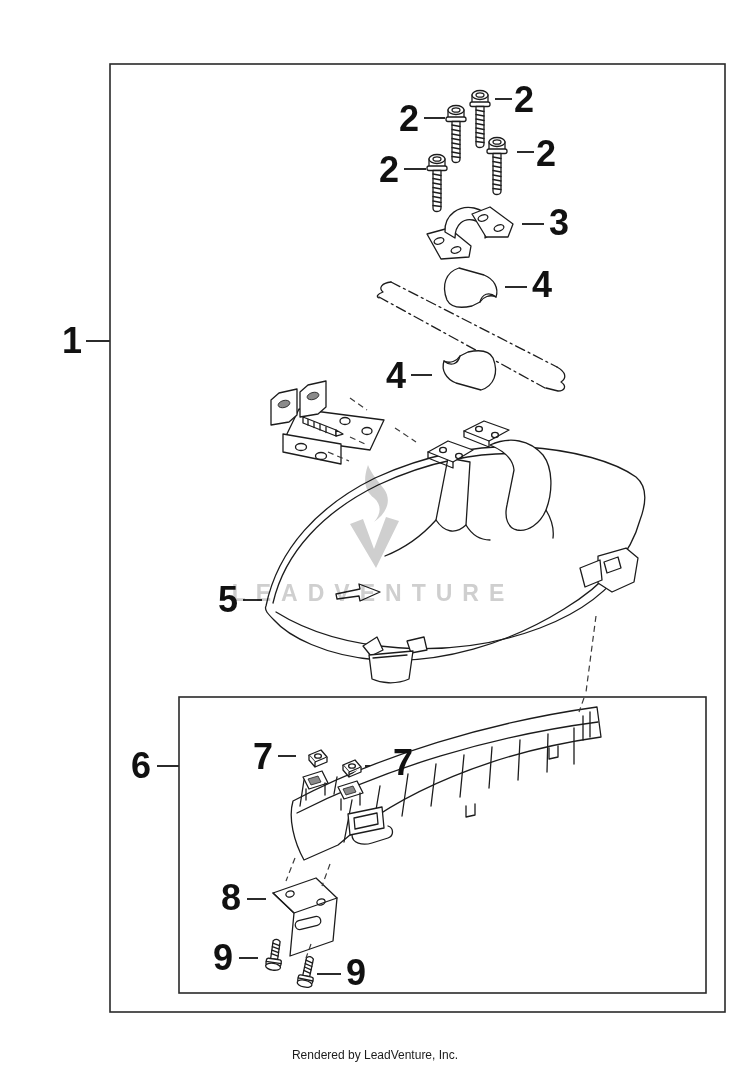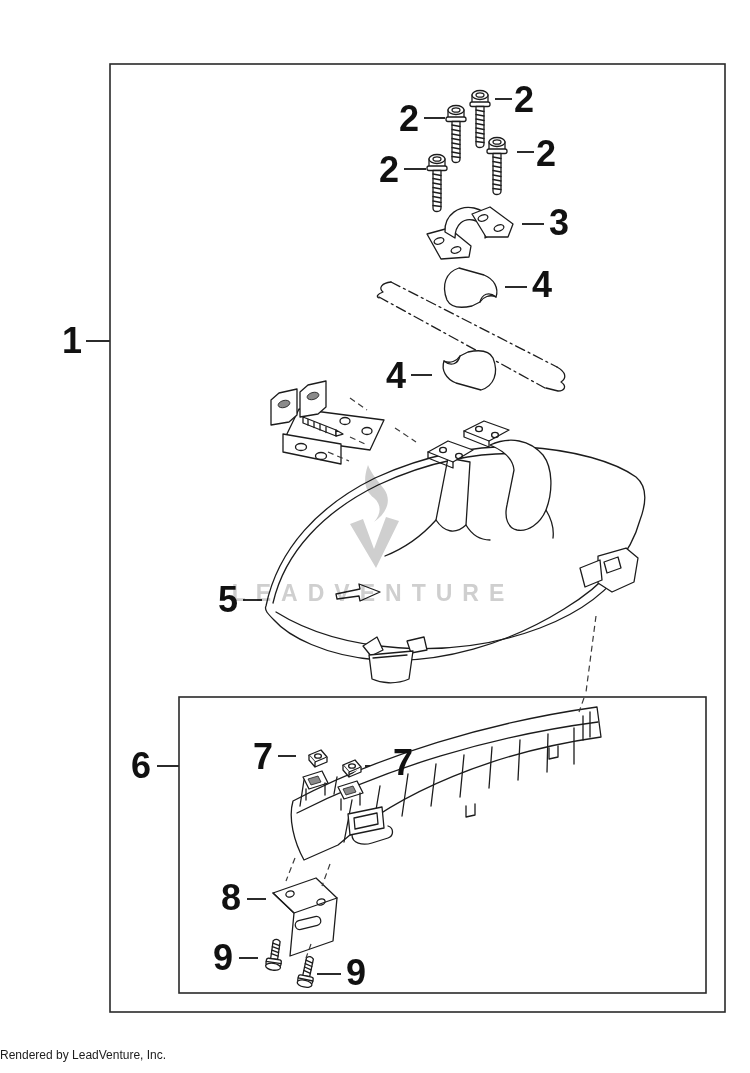--- a/index.html
+++ b/index.html
@@ -8,21 +8,21 @@
     font-family:"Liberation Sans",sans-serif;
   }
   #stage svg{position:absolute;left:0;top:0;}
   .callout{
     position:absolute;transform:translate(-50%,-50%);
     font:700 36px "Liberation Sans",sans-serif;color:#111;line-height:1;
     letter-spacing:0;
   }
   #watermark-layer{mix-blend-mode:multiply;pointer-events:none;}
   #footer-text{
-    position:absolute;left:0;top:1048px;width:750px;text-align:left;
+    position:absolute;left:0;top:1048px;width:750px;text-align:center;
     font:12px "Liberation Sans",sans-serif;color:#1c1c1c;
   }
   .art{stroke:#1c1c1c;stroke-width:1.3;fill:none;stroke-linejoin:round;stroke-linecap:round;}
   .artf{stroke:#1c1c1c;stroke-width:1.3;fill:#ffffff;stroke-linejoin:round;}
   .hatch{fill:#8a8a8a;stroke:#1c1c1c;stroke-width:0.8;}
   .leader{stroke:#2b2b2b;stroke-width:2;}
   .dashln{stroke:#3a3a3a;stroke-width:1.2;fill:none;stroke-dasharray:6 4;}
   .frame{fill:none;stroke:#2a2a2a;stroke-width:1.6;}
 </style>
 </head>

